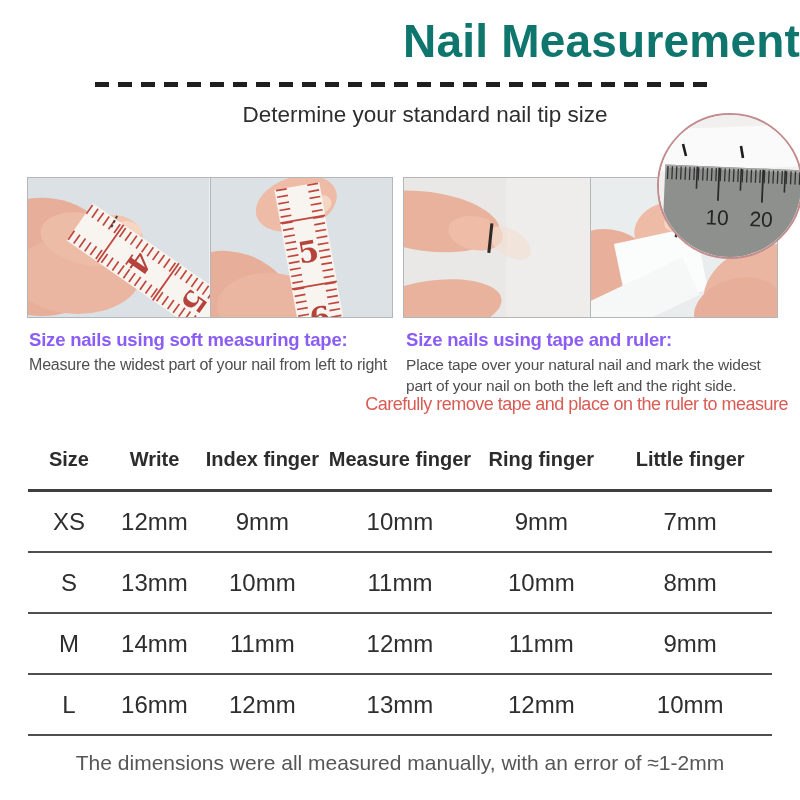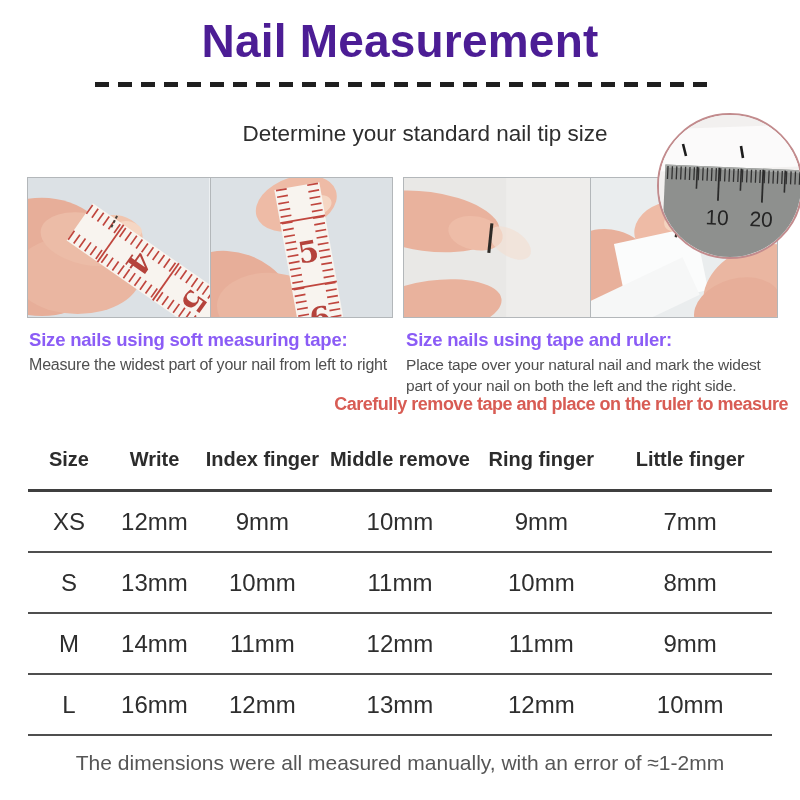--- a/index.html
+++ b/index.html
@@ -2,30 +2,30 @@
 <html><head>
 <meta charset="utf-8">
 <style>
   html,body { margin:0; padding:0; background:#ffffff; }
   .page {
     position:relative; width:800px; height:800px; background:#ffffff;
     font-family:"Liberation Sans", sans-serif; overflow:hidden;
   }
   .title {
     position:absolute; top:14px; left:0; width:100%; margin:0;
-    text-align:center; font-size:46px; font-weight:700; color:#4c1d95;
+    text-align:right; font-size:46px; font-weight:700; color:#0f766e;
     letter-spacing:0.2px;
   }
   .dashes {
     position:absolute; top:82px; left:95px; width:612px; height:5px;
     background:repeating-linear-gradient(90deg,#1f1f1f 0 14px, transparent 14px 23px);
   }
   .subtitle {
     position:absolute; top:100px; left:55px; width:740px; text-align:center;
-    font-size:22.5px; line-height:29px; color:#2e2e2e;margin-top:19px;
+    font-size:22.5px; line-height:29px; color:#2e2e2e;
   }
   .panel {
     position:absolute; top:177px; height:141px; display:flex;
     border:1px solid #b3b7ba; box-sizing:border-box; background:#fff;
   }
   .panel-left  { left:27px;  width:366px; }
   .panel-right { left:403px; width:375px; }
   .photo { flex:1; position:relative; overflow:hidden; }
   .photo + .photo { border-left:1px solid #b3b7ba; }
   .photo svg { display:block; width:100%; height:100%; }
@@ -42,21 +42,21 @@
     margin:0 0 4px 0; font-size:18.5px; font-weight:700; color:#8b5cf6;
     letter-spacing:-0.2px;
   }
   .instr p {
     margin:0; font-size:16px; line-height:20.5px; color:#4f4f4f;
     letter-spacing:-0.2px;
   }
   .instr-right p { font-size:15.5px; }
   .warning {
     position:absolute; top:394px; left:0; width:788px; text-align:right;
-    font-size:18px; letter-spacing:-0.5px; font-weight:700;
+    font-size:18px; letter-spacing:-0.5px; font-weight:400;
   }
   .size-table {
     position:absolute; top:438px; left:28px; width:744px;
     border-collapse:collapse; table-layout:fixed;
   }
   .size-table th {
     font-size:20px; font-weight:700; color:#2c2c2c; text-align:center;
     padding:10px 0 18px 0; border-bottom:3px solid #3f3f3f;
   }
   .size-table td {
@@ -193,21 +193,21 @@
         <col style="width:17%">
       <col style="width:20%">
         <col style="width:18%">
         <col style="width:22%">
     </colgroup>
     <thead>
       <tr>
         <th>Size</th>
         <th>Write</th>
         <th>Index finger</th>
-        <th>Middle remove</th>
+        <th>Measure finger</th>
         <th>Ring finger</th>
         <th>Little finger</th>
       </tr>
     </thead>
     <tbody>
       <tr>
         <td>XS</td>
         <td>12mm</td>
         <td>9mm</td>
         <td>10mm</td>

